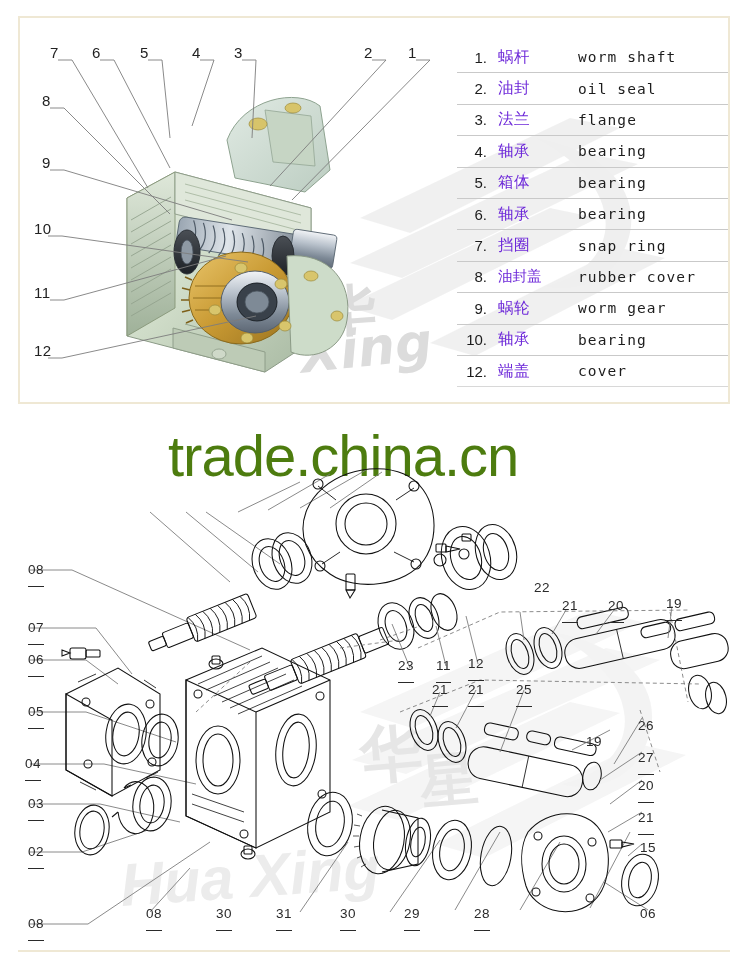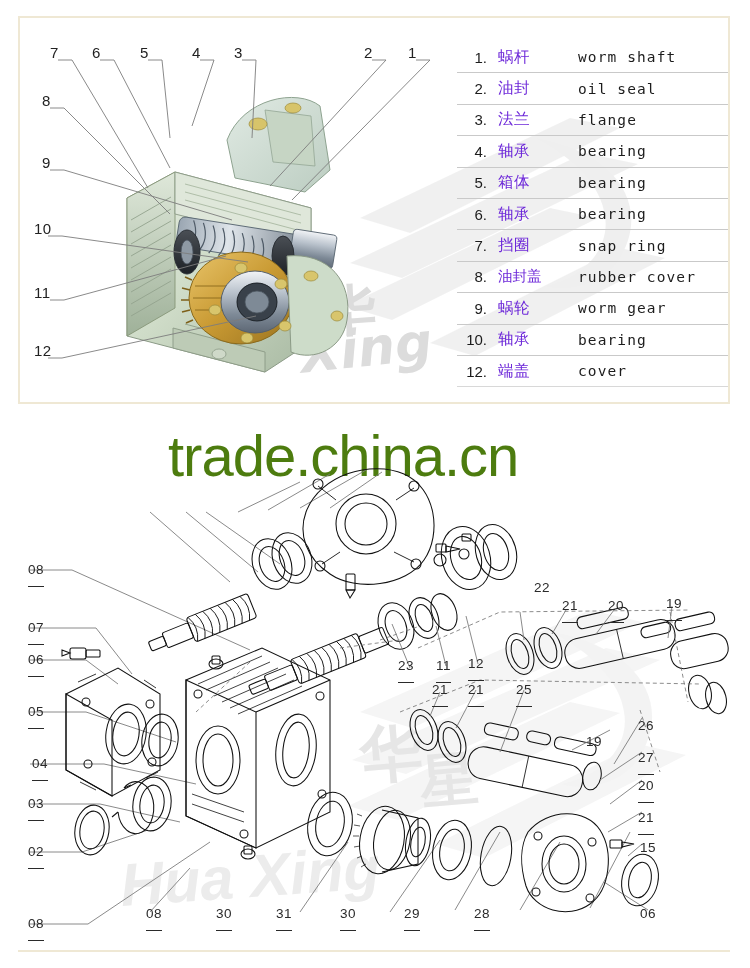--- a/index.html
+++ b/index.html
@@ -637,21 +637,21 @@
         <path d="M410 256 L392 212"></path>
         <path d="M446 254 L436 214"></path>
         <path d="M478 252 L466 204"></path>
       </g>
     </svg>
 
     <div class="plabel ul" style="left:28px;top:150px;">08</div>
     <div class="plabel ul" style="left:28px;top:208px;">07</div>
     <div class="plabel ul" style="left:28px;top:240px;">06</div>
     <div class="plabel ul" style="left:28px;top:292px;">05</div>
-    <div class="plabel ul" style="left:32px;top:344px;">04</div>
+    <div class="plabel ul" style="left:25px;top:344px;">04</div>
     <div class="plabel ul" style="left:28px;top:384px;">03</div>
     <div class="plabel ul" style="left:28px;top:432px;">02</div>
     <div class="plabel ul" style="left:28px;top:504px;">08</div>
 
     <div class="plabel ul" style="left:146px;top:494px;">08</div>
     <div class="plabel ul" style="left:216px;top:494px;">30</div>
     <div class="plabel ul" style="left:276px;top:494px;">31</div>
     <div class="plabel ul" style="left:340px;top:494px;">30</div>
     <div class="plabel ul" style="left:404px;top:494px;">29</div>
     <div class="plabel ul" style="left:474px;top:494px;">28</div>

